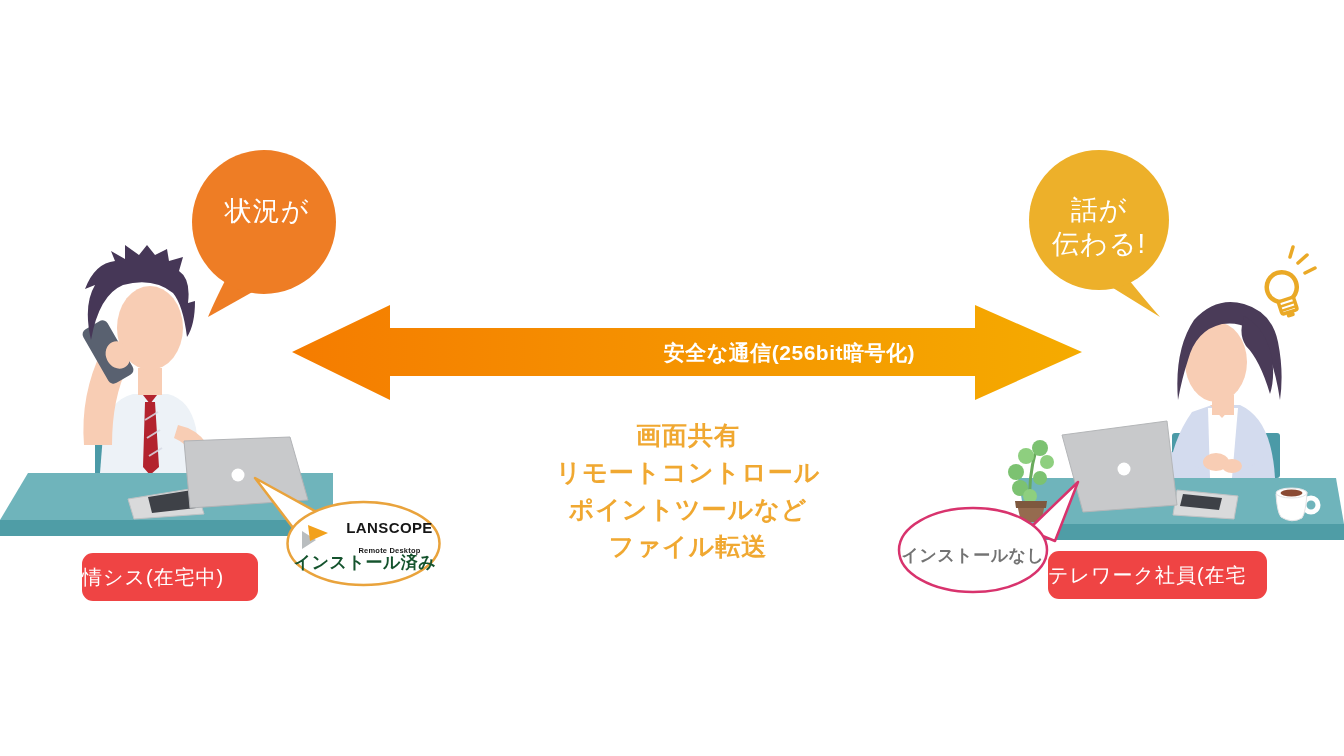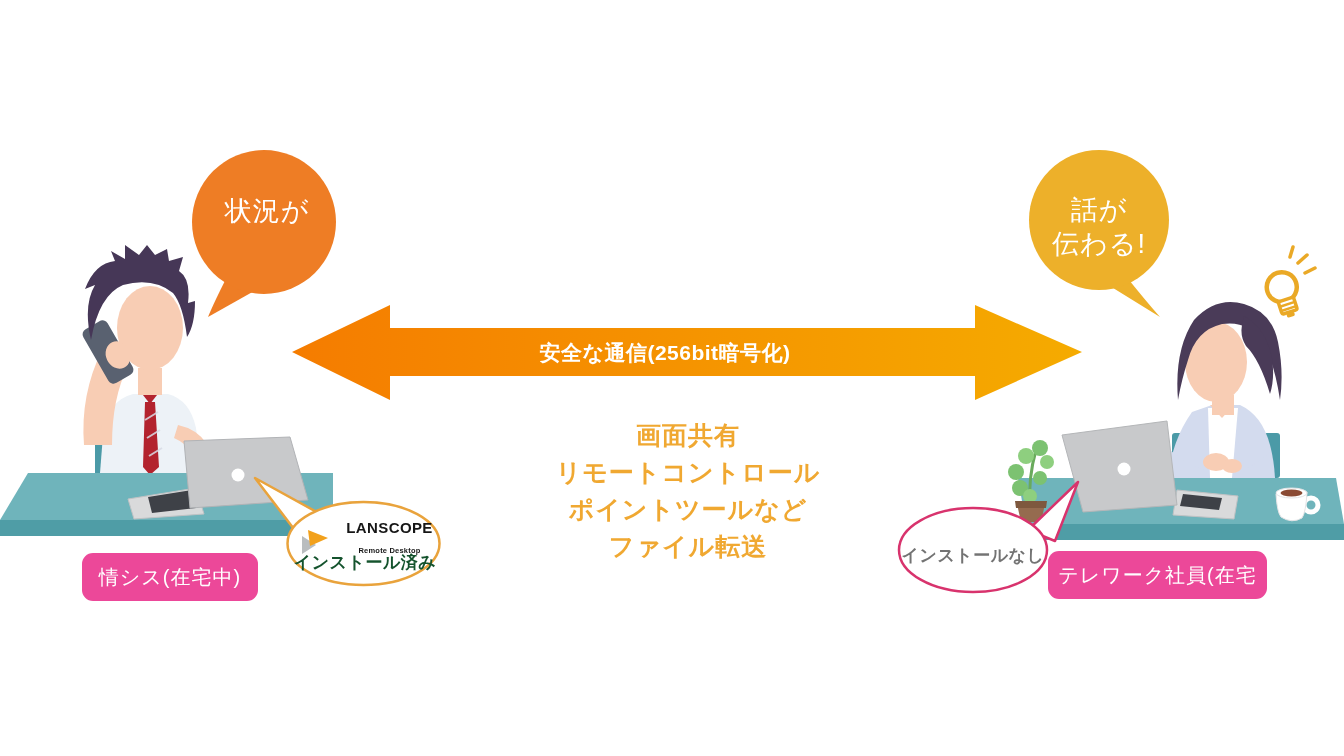--- a/index.html
+++ b/index.html
@@ -8,36 +8,36 @@
   .abs { position:absolute; }
 
   
   .bubble-text { position:absolute; text-align:center; color:#ffffff; font-weight:normal;
                  font-size:27px; line-height:34px; letter-spacing:1px; }
   .bubble-left-text  { left:187px; top:194px; width:160px; }
   .bubble-right-text { left:1024px; top:193px; width:150px; }
 
   
   .arrow-svg { left:285px; top:300px; }
-  .arrow-label { left:415px; top:339px; width:500px; text-align:center;
+  .arrow-label { left:415px; top:339px; width:500px; text-align:right;
                  color:#ffffff; font-weight:bold; font-size:21px; letter-spacing:0.5px; }
 
   
   .features { left:438px; top:417px; width:500px; text-align:center;
               color:#f0a831; font-weight:bold; font-size:25px; line-height:37px; letter-spacing:1px; }
 
   
-  .desk-label { position:absolute; background:#ec4899; color:#ffffff; border-radius:11px;
-                text-align:center; font-size:20px; line-height:48px; height:48px; letter-spacing:1px; }
+  .desk-label { position:absolute; background:#ef4444; color:#ffffff; border-radius:11px;
+                font-size:20px; line-height:48px; height:48px; letter-spacing:1px; }
   .label-left  { left:82px;  top:553px; width:176px; }
   .label-right { left:1048px; top:551px; width:219px; }
 
   
   .callout-text { position:absolute; text-align:center; font-weight:bold; }
-  .lanscope-row { left:296px; top:520px; width:140px; display:flex; align-items:flex-end; gap:17px; justify-content:center; }
+  .lanscope-row { left:296px; top:520px; width:140px; display:flex; align-items:center; gap:17px; justify-content:center; }
   .lanscope-names { display:flex; flex-direction:column; align-items:center; line-height:1; }
   .lanscope-brand { font-size:15px; font-weight:bold; color:#161616; letter-spacing:0.4px; }
   .lanscope-sub   { font-size:7.5px; font-weight:bold; color:#161616; margin-top:12px; letter-spacing:0.2px; }
   .status-left  { left:290px; top:551px; width:150px; font-size:17px; color:#14532d; letter-spacing:0.5px; }
   .status-right { left:898px; top:544px; width:150px; font-size:17px; color:#737373; letter-spacing:0.5px; }
 </style>
 </head>
 <body>
 
 <div class="canvas">

